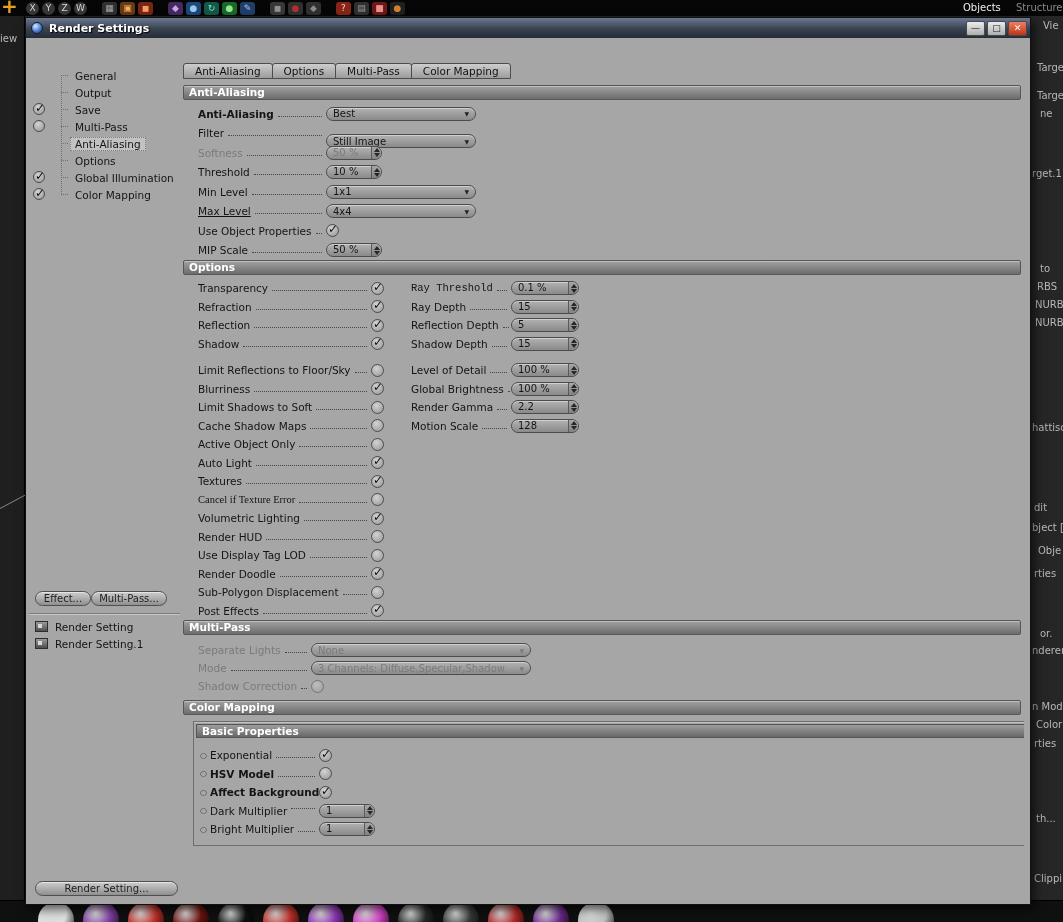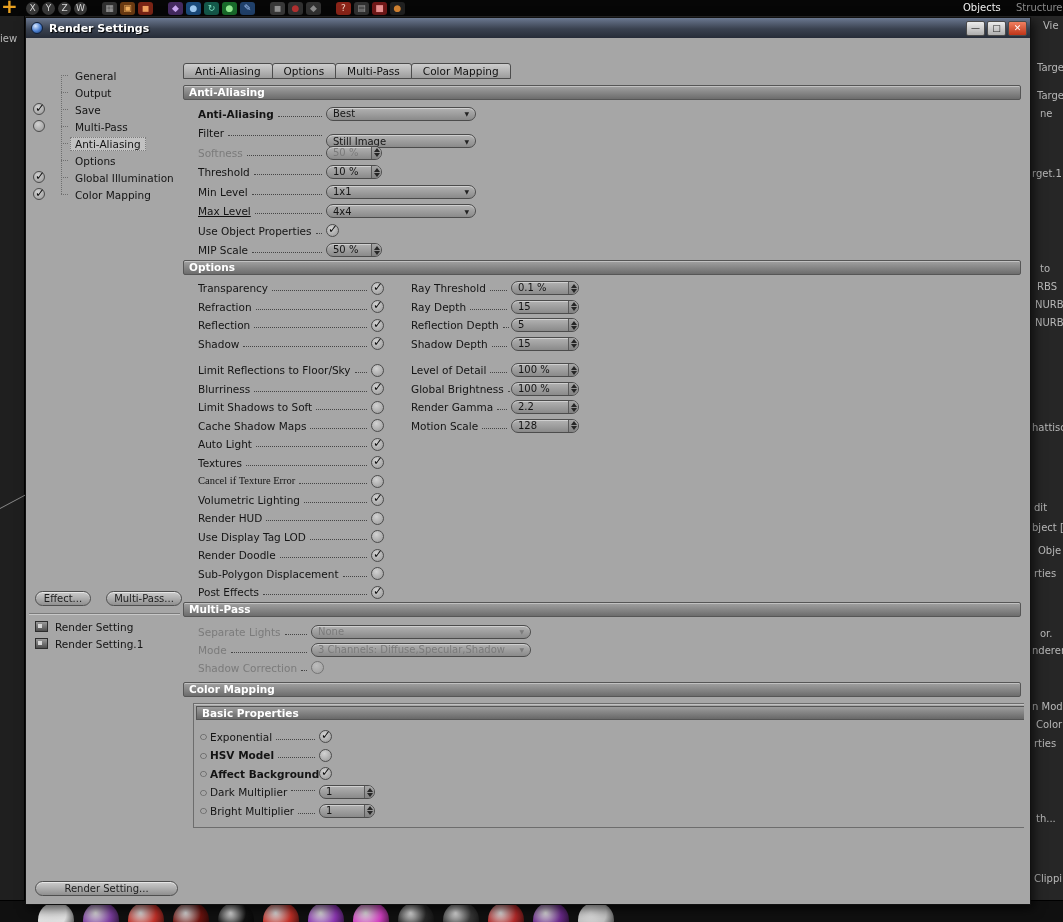--- a/index.html
+++ b/index.html
@@ -47,21 +47,21 @@
 
   
   .sidebar{position:absolute;left:1px;top:21px;width:155px;bottom:1px;background:#a6a6a6}
   .tree{margin-top:28px;position:relative}
   .tree:before{content:"";position:absolute;left:34px;top:8px;bottom:9px;border-left:1px dotted #6e6e6e}
   .tree-item{height:17px;display:flex;align-items:center;position:relative}
   .tree-item .stub{position:absolute;left:34px;top:8px;width:7px;border-top:1px dotted #6e6e6e}
   .side-chk{position:absolute !important;left:6px;top:2px;width:12px !important;height:12px !important}
   .tree-label{margin-left:43px;font-size:10.5px;color:#141414;padding:1px 5px;white-space:nowrap}
   .tree-item.selected .tree-label{background:#c2c2c2;border:1px dotted #7d7d7d;padding:0 4px}
-  .fx-row{position:absolute;top:552px;left:8px;display:flex;gap:15px}
+  .fx-row{position:absolute;top:552px;left:8px;display:flex;}
   .pill-btn{height:15px;border:1px solid #4f4f4f;border-radius:8px;
             background:linear-gradient(#cdcdcd,#8f8f8f);font-size:10px;color:#1c1c1c;
             text-align:center;line-height:13px;box-shadow:inset 0 1px 0 rgba(255,255,255,.5)}
   .fx-effect{width:56px}
   .fx-mp{width:76px}
   .side-sep{position:absolute;top:574px;left:2px;right:2px;border-top:1px solid #7b7b7b;border-bottom:1px solid #c8c8c8}
   .rs-list{position:absolute;top:579px;left:0;right:0}
   .rs-item{height:17px;display:flex;align-items:center;gap:7px;padding-left:8px}
   .rs-icon{width:13px;height:11px;background:linear-gradient(#9a9a9a,#4e4e4e);border:1px solid #2d2d2d;position:relative;flex:0 0 auto}
   .rs-icon:after{content:"";position:absolute;left:2px;top:2px;width:4px;height:4px;background:#d8d8d8}
@@ -369,21 +369,21 @@
       </div>
 
     <div class="sec sec-opt">Options</div>
     <div class="rows-opt">
         <div class="row">
           <span class="label-cell" style="width: 173px;">
             <span class="lbl">Transparency</span>
             <span class="leader"></span>
           </span>
           <span class="chk checked"></span>
-          <span class="label-cell right-col" style="width: 100px;">
+          <span class="label-cell right-col" style="width: 100px; font-family: Liberation Mono, monospace;">
             <span class="lbl">Ray Threshold</span>
             <span class="leader"></span>
           </span>
           <span class="spin" style="width: 68px;">
             <span class="spin-val">0.1 %</span>
             <span class="spin-arrows">
               <i class="tri-up"></i>
               <i class="tri-down"></i>
             </span>
           </span>
@@ -507,20 +507,27 @@
             <span class="lbl">Motion Scale</span>
             <span class="leader"></span>
           </span>
           <span class="spin" style="width: 68px;">
             <span class="spin-val">128</span>
             <span class="spin-arrows">
               <i class="tri-up"></i>
               <i class="tri-down"></i>
             </span>
           </span>
+        </div>
+        <div class="row">
+          <span class="label-cell" style="width: 173px;">
+            <span class="lbl">Active Object Only</span>
+            <span class="leader"></span>
+          </span>
+          <span class="chk"></span>
         </div>
         <div class="row">
           <span class="label-cell" style="width: 173px;">
             <span class="lbl">Auto Light</span>
             <span class="leader"></span>
           </span>
           <span class="chk checked"></span>
         </div>
         <div class="row">
           <span class="label-cell" style="width: 173px;">

